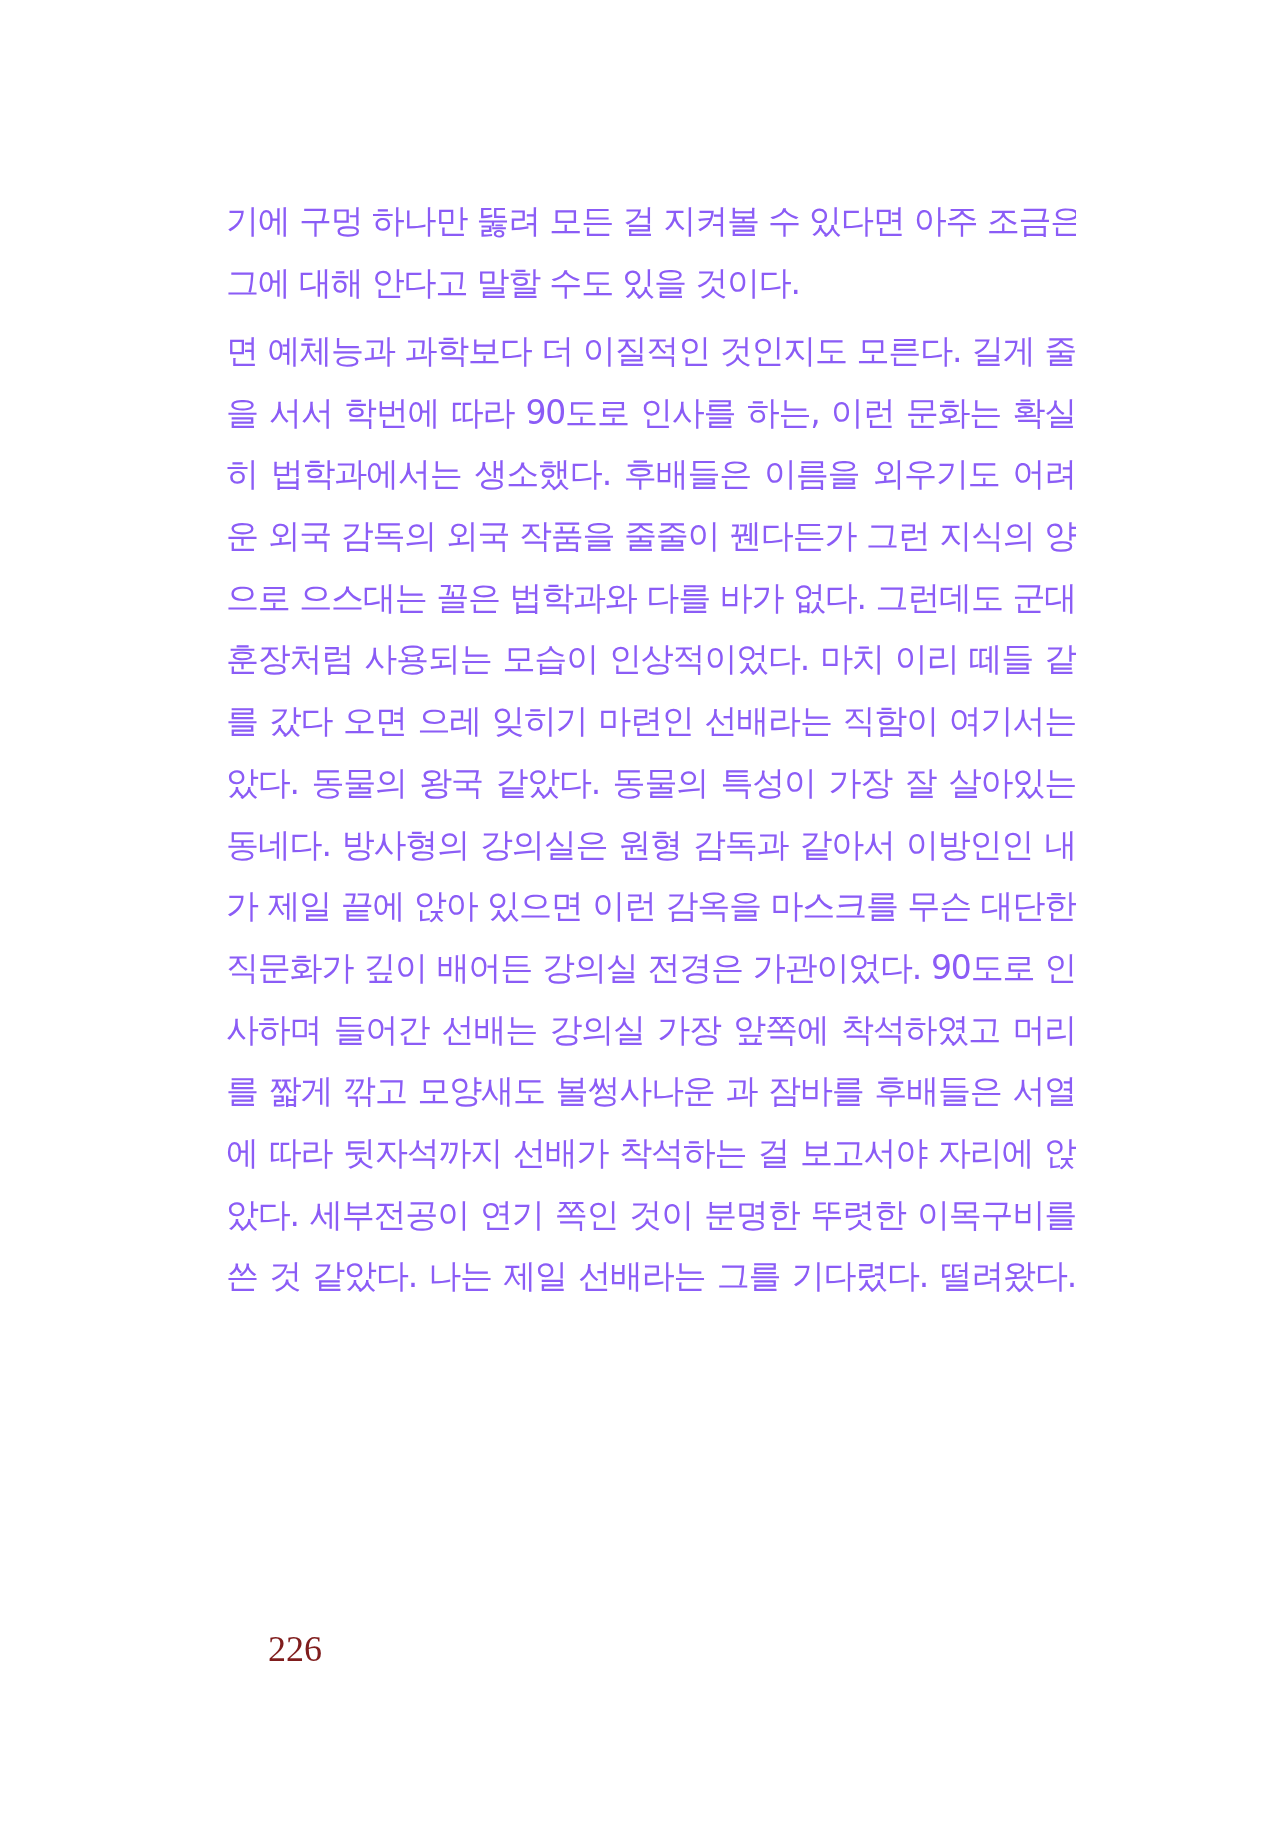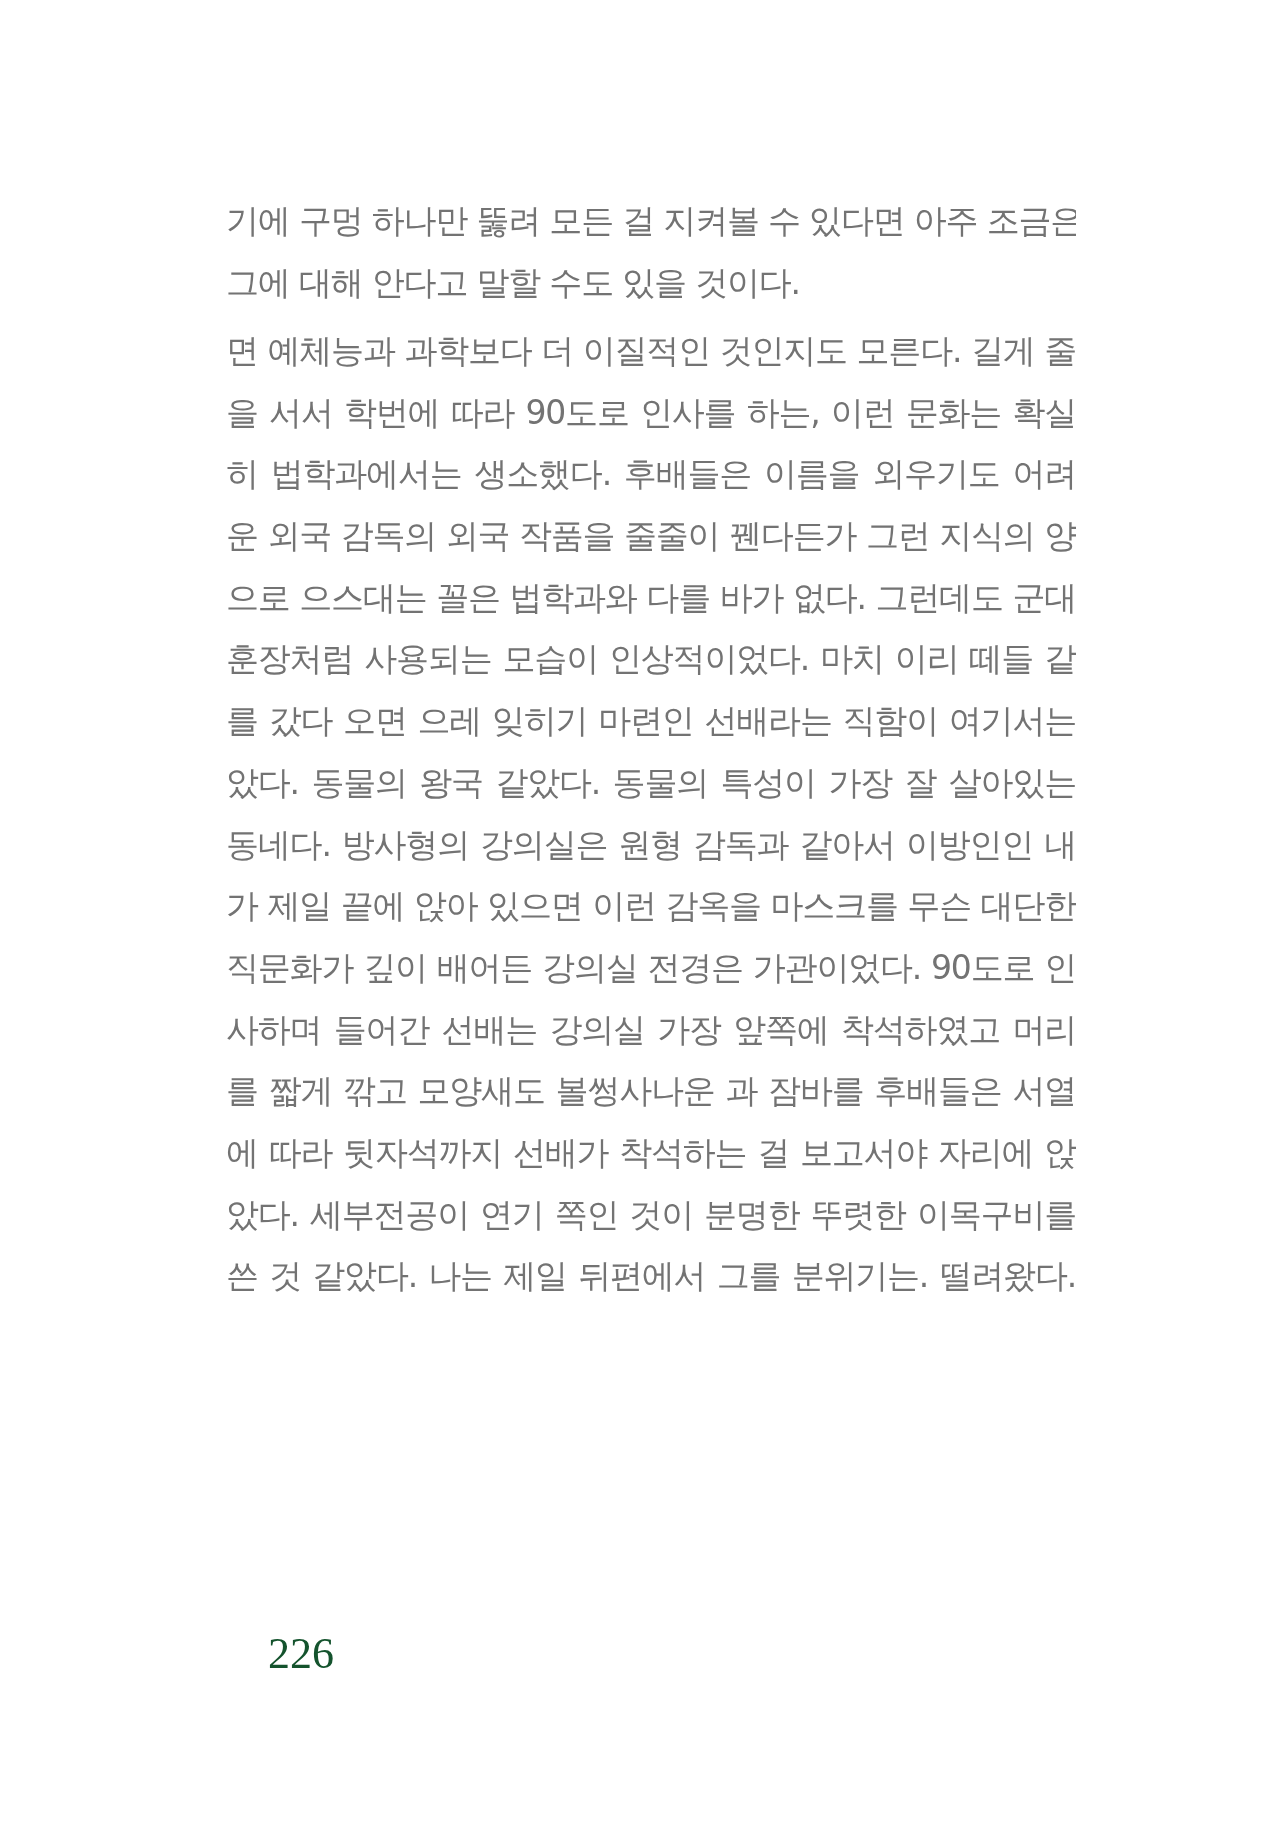--- a/index.html
+++ b/index.html
@@ -21,43 +21,43 @@
       height: 1822px;
       background: #ffffff;
     }
     .text-block {
       position: absolute;
       left: 226px;
       width: 850px;
       font-family: "DejaVu Sans", "Liberation Sans", sans-serif;
       font-size: 33px;
       letter-spacing: -1.2px;
-      color: #737373;
+      color: #8b5cf6;
     }
     .line {
       display: block;
       height: 61.7px;
       line-height: 61.7px;
       white-space: nowrap;
       text-align: justify;
       text-align-last: justify;
       overflow: hidden;
     }
     .line.last {
       text-align-last: left;
     }
     .para-1 { top: 190px; }
     .para-2 { top: 320px; }
     .page-number {
       position: absolute;
       left: 268px;
       top: 1628px;
       font-family: "Liberation Serif", "DejaVu Serif", serif;
-      font-size: 44px;
-      color: #14532d;
+      font-size: 36px;
+      color: #7f1d1d;
       letter-spacing: 0px;
     }
   </style>
 </head>
 <body>
 
 <div class="page">
 
   <div class="text-block para-1">
     <span class="line">기에 구멍 하나만 뚫려 모든 걸 지켜볼 수 있다면 아주 조금은</span>
@@ -73,18 +73,18 @@
     <span class="line">훈장처럼 사용되는 모습이 인상적이었다. 마치 이리 떼들 같</span>
     <span class="line">를 갔다  오면 으레 잊히기 마련인 선배라는 직함이 여기서는</span>
     <span class="line">았다. 동물의 왕국 같았다. 동물의 특성이 가장 잘 살아있는</span>
     <span class="line">동네다. 방사형의 강의실은 원형 감독과 같아서 이방인인 내</span>
     <span class="line">가 제일 끝에 앉아 있으면 이런 감옥을 마스크를 무슨 대단한</span>
     <span class="line">직문화가 깊이 배어든 강의실 전경은 가관이었다. 90도로 인</span>
     <span class="line">사하며 들어간 선배는 강의실 가장 앞쪽에 착석하였고 머리</span>
     <span class="line">를 짧게 깎고 모양새도 볼썽사나운 과 잠바를 후배들은 서열</span>
     <span class="line">에 따라 뒷자석까지 선배가 착석하는 걸 보고서야 자리에 앉</span>
     <span class="line">았다. 세부전공이 연기 쪽인 것이 분명한 뚜렷한 이목구비를</span>
-    <span class="line">쓴 것 같았다. 나는 제일 뒤편에서 그를 분위기는. 떨려왔다.</span>
+    <span class="line">쓴 것 같았다. 나는 제일 선배라는 그를 기다렸다. 떨려왔다.</span>
   </div>
 
   <div class="page-number">226</div>
 
 </div>
 
 </body></html>

